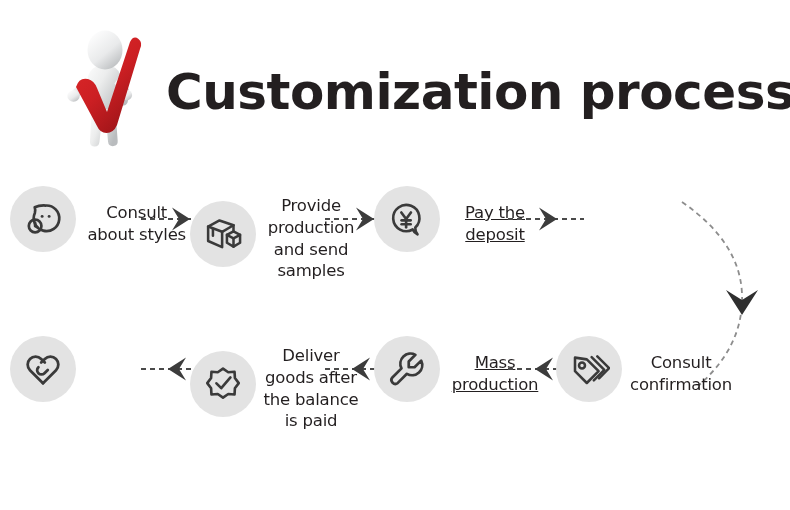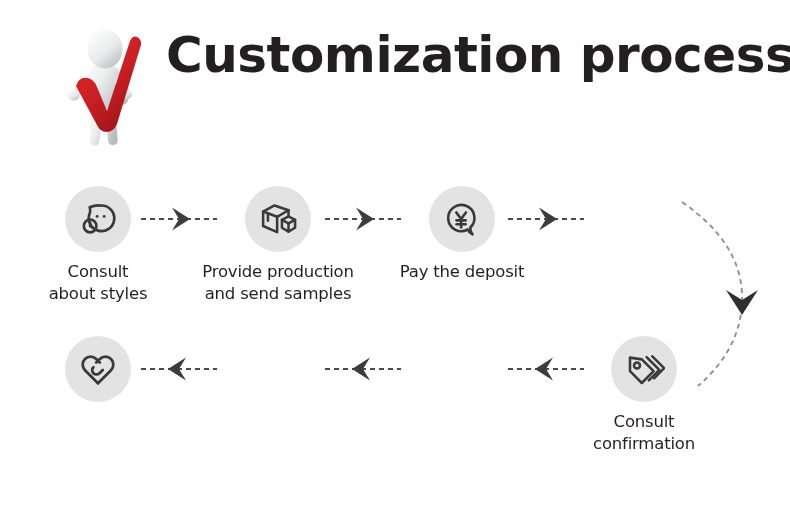--- a/index.html
+++ b/index.html
@@ -19,24 +19,25 @@
     position: relative;
     width: 790px;
     height: 510px;
     background: #ffffff;
   }
 
   
   .header {
     position: absolute;
     left: 0;
-    top: 26px;
+    top: 20px;
     width: 790px;
     height: 140px;
     display: flex;
+    align-items: center;
     padding-left: 58px;
     box-sizing: border-box;
   }
   .logo-mark {
     width: 96px;
     height: 126px;
     position: relative;
     flex: 0 0 auto;
     margin-right: 8px;
   }
@@ -60,22 +61,23 @@
     height: 150px;
   }
   #row-1 { top: 186px; }
   #row-2 { top: 336px; }
 
   .step {
     position: absolute;
     width: 176px;
     top: 0;
     display: flex;
-    flex-direction: column;
+    flex-direction: row;
     align-items: center;
+    justify-content: space-between;
   }
   .step-disc {
     width: 66px;
     height: 66px;
     border-radius: 50%;
     background: #e3e3e3;
     display: flex;
     align-items: center;
     justify-content: center;
     flex: 0 0 auto;
@@ -88,21 +90,21 @@
     font-size: 16.5px;
     line-height: 1.32;
     color: #231f20;
     white-space: pre-line;
     letter-spacing: -0.2px;
   }
 
   
   .c1 { left: 10px; }
   .c2 { left: 190px; }
-  .c3 { left: 374px; }
+  .c3 { left: 374px; text-decoration: underline; }
   .c4 { left: 556px; }
 
   
   .connector {
     position: absolute;
     width: 76px;
     height: 30px;
     top: 18px;
   }
   .connector svg { display: block; }
@@ -252,28 +254,50 @@
       </div>
     </div>
 
     <div class="connector k1">
       <svg width="76" height="30" viewBox="0 0 76 30" xmlns="http://www.w3.org/2000/svg">
         <line x1="0" y1="15" x2="76" y2="15" stroke="#4a4a4a" stroke-width="2.2" stroke-dasharray="5 4"></line>
         <path d="M45 3.5 L27 15 L45 26.5 L38 15 Z" fill="#3c3c3c"></path>
       </svg>
     </div>
 
+    <div class="step c2">
+      <div class="step-disc">
+        <svg width="42" height="42" viewBox="0 0 48 48" fill="none" stroke="#3a3a3a" stroke-width="3" stroke-linecap="round" stroke-linejoin="round" xmlns="http://www.w3.org/2000/svg">
+          <path d="M24 6.5 L30 10.6 L37.2 10 L37.6 17.2 L42 23 L37.6 28.8 L37.2 36 L30 35.4 L24 39.5
+                   L18 35.4 L10.8 36 L10.4 28.8 L6 23 L10.4 17.2 L10.8 10 L18 10.6 Z"></path>
+          <path d="M16.5 23.2 L22 28.8 L32.5 16.5"></path>
+        </svg>
+      </div>
+      <div class="step-label">Deliver goods after
+the balance is paid</div>
+    </div>
 
     <div class="connector k2">
       <svg width="76" height="30" viewBox="0 0 76 30" xmlns="http://www.w3.org/2000/svg">
         <line x1="0" y1="15" x2="76" y2="15" stroke="#4a4a4a" stroke-width="2.2" stroke-dasharray="5 4"></line>
         <path d="M45 3.5 L27 15 L45 26.5 L38 15 Z" fill="#3c3c3c"></path>
       </svg>
     </div>
 
+    <div class="step c3">
+      <div class="step-disc">
+        <svg width="42" height="42" viewBox="0 0 48 48" fill="none" stroke="#3a3a3a" stroke-width="3.1" stroke-linecap="round" stroke-linejoin="round" xmlns="http://www.w3.org/2000/svg">
+          <path d="M33.6 7.8 L26 15.4 L26 22 L32.6 22 L40.2 14.4
+                   a11.6 11.6 0 0 1 -16.3 15.1 L13.5 39.9
+                   a4.4 4.4 0 0 1 -6.2 -6.2 L17.7 23.3
+                   A11.6 11.6 0 0 1 33.6 7.8 Z"></path>
+        </svg>
+      </div>
+      <div class="step-label">Mass production</div>
+    </div>
 
     <div class="connector k3">
       <svg width="76" height="30" viewBox="0 0 76 30" xmlns="http://www.w3.org/2000/svg">
         <line x1="0" y1="15" x2="76" y2="15" stroke="#4a4a4a" stroke-width="2.2" stroke-dasharray="5 4"></line>
         <path d="M45 3.5 L27 15 L45 26.5 L38 15 Z" fill="#3c3c3c"></path>
       </svg>
     </div>
 
     <div class="step c4">
       <div class="step-disc">

